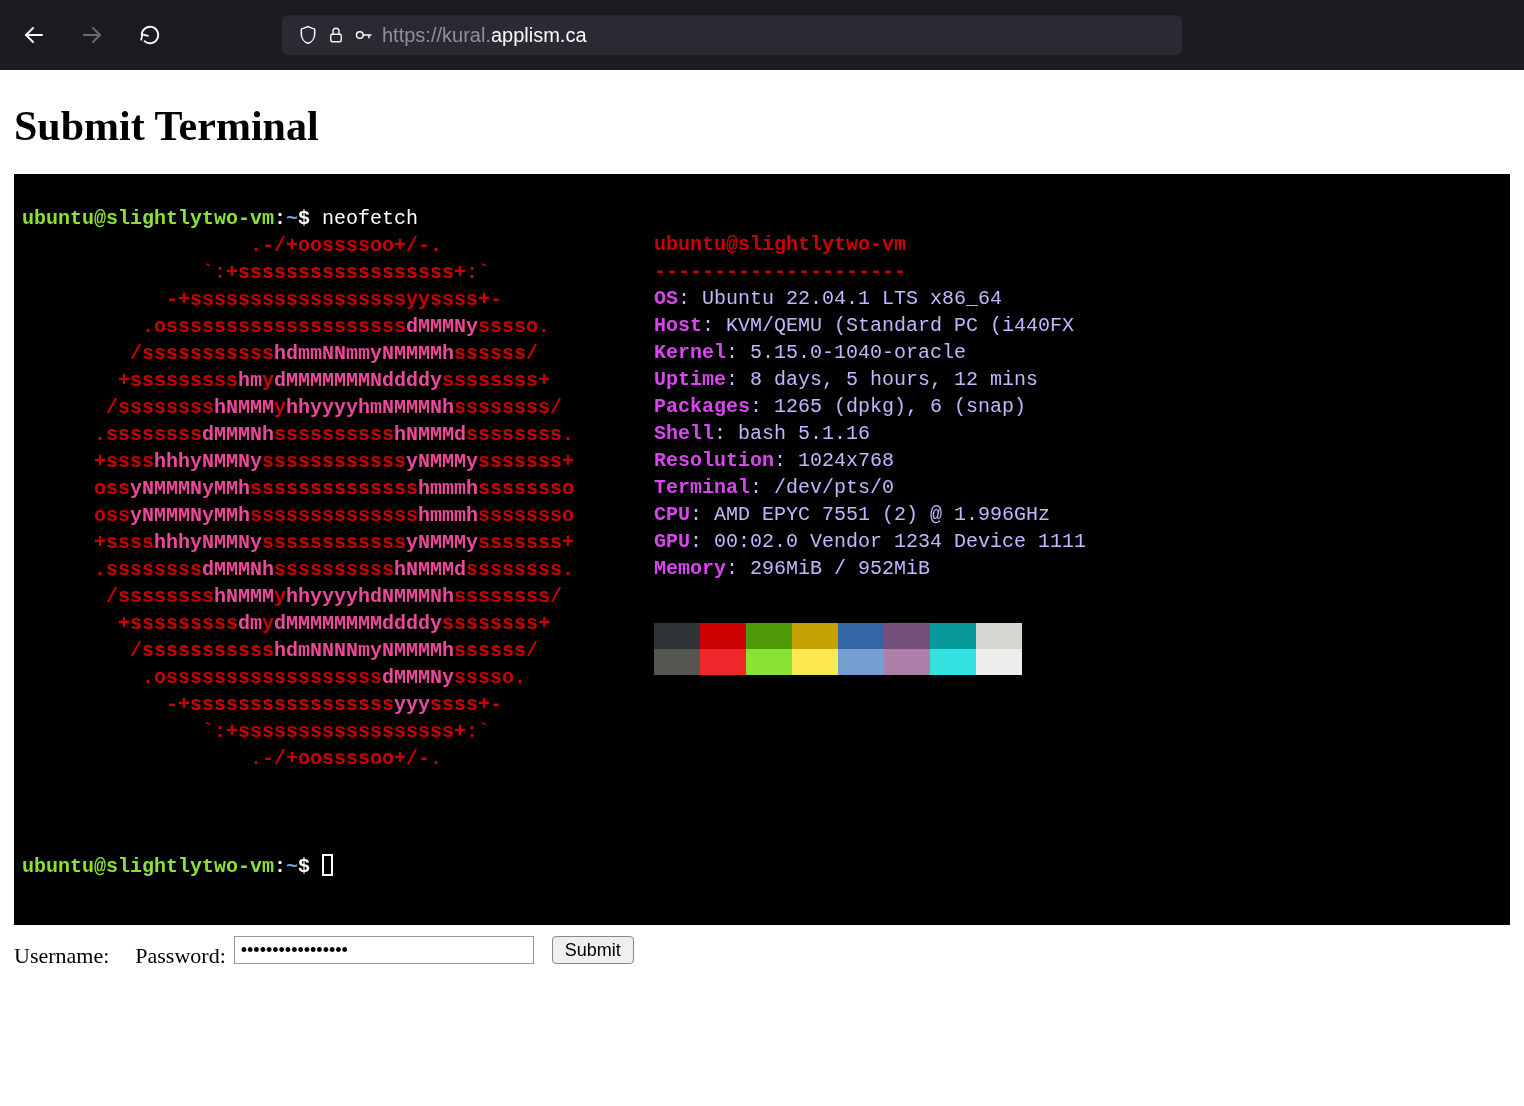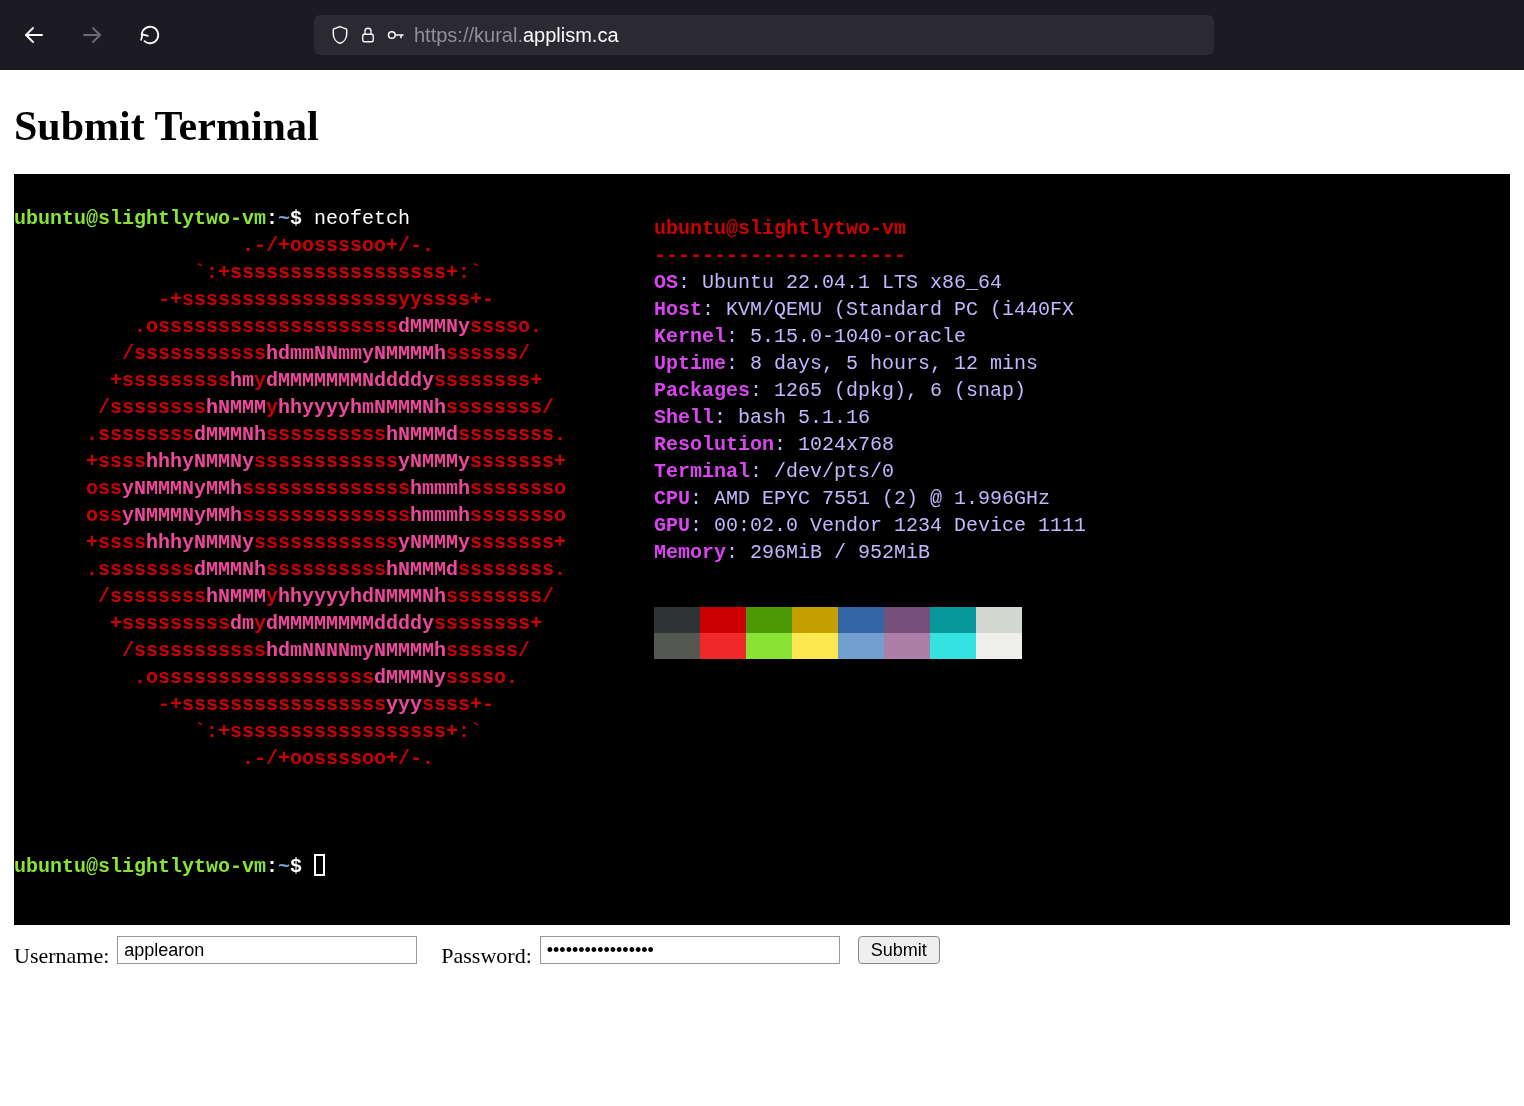--- a/index.html
+++ b/index.html
@@ -35,21 +35,21 @@
   .url-bar {
     flex: 1;
     background: #2b2a33;
     border-radius: 6px;
     height: 40px;
     display: flex;
     align-items: center;
     padding: 0 16px;
     gap: 8px;
     max-width: 900px;
-    margin-left: 120px;
+    margin-left: 88px;
   }
   .url-icon {
     color: #fbfbfe;
     width: 20px;
     height: 20px;
     display: flex;
     align-items: center;
     justify-content: center;
   }
   .url-text {
@@ -65,36 +65,36 @@
     font-size: 42px;
     font-weight: 700;
     margin: 14px 0 24px 0;
     font-family: "Times New Roman", Times, serif;
   }
   .terminal {
     background: #000000;
     font-family: "Menlo", "Consolas", "Courier New", monospace;
     font-size: 20px;
     line-height: 1.35;
-    padding: 4px 0 18px 0;
+    padding: 4px 0 18px 8px;
     white-space: pre;
     color: #ffffff;
     position: relative;
     overflow: hidden;
   }
   .prompt-user { color: #8ae234; font-weight: bold; }
   .prompt-sep  { color: #ffffff; font-weight: bold; }
   .prompt-path { color: #729fcf; font-weight: bold; }
   .cmd { color: #ffffff; }
   .logo-row { color: #cc0000; font-weight: bold; }
   .logo-row .w { color: #ec4899; }
   .info-block {
     position: absolute;
     left: 640px;
-    top: 14px;
+    top: 30px;
   }
   .info-line .k { color: #d946ef; font-weight: bold; }
   .info-line .v { color: #c4b5fd; }
   .info-title  { color: #cc0000; font-weight: bold; }
   .info-rule   { color: #cc0000; font-weight: bold; }
   .swatches {
     display: flex;
     margin-top: 14px;
   }
   .swatch-col {
@@ -203,20 +203,19 @@
 <span class="info-rule">---------------------</span>
 <div id="info-lines"><div class="info-line"><span class="k">OS</span><span class="v">: Ubuntu 22.04.1 LTS x86_64</span></div><div class="info-line"><span class="k">Host</span><span class="v">: KVM/QEMU (Standard PC (i440FX</span></div><div class="info-line"><span class="k">Kernel</span><span class="v">: 5.15.0-1040-oracle</span></div><div class="info-line"><span class="k">Uptime</span><span class="v">: 8 days, 5 hours, 12 mins</span></div><div class="info-line"><span class="k">Packages</span><span class="v">: 1265 (dpkg), 6 (snap)</span></div><div class="info-line"><span class="k">Shell</span><span class="v">: bash 5.1.16</span></div><div class="info-line"><span class="k">Resolution</span><span class="v">: 1024x768</span></div><div class="info-line"><span class="k">Terminal</span><span class="v">: /dev/pts/0</span></div><div class="info-line"><span class="k">CPU</span><span class="v">: AMD EPYC 7551 (2) @ 1.996GHz</span></div><div class="info-line"><span class="k">GPU</span><span class="v">: 00:02.0 Vendor 1234 Device 1111</span></div><div class="info-line"><span class="k">Memory</span><span class="v">: 296MiB / 952MiB</span></div></div>
 <div class="swatches" id="swatches"><div class="swatch-col"><div class="swatch" style="background: rgb(46, 52, 54);"></div><div class="swatch" style="background: rgb(85, 87, 83);"></div></div><div class="swatch-col"><div class="swatch" style="background: rgb(204, 0, 0);"></div><div class="swatch" style="background: rgb(239, 41, 41);"></div></div><div class="swatch-col"><div class="swatch" style="background: rgb(78, 154, 6);"></div><div class="swatch" style="background: rgb(138, 226, 52);"></div></div><div class="swatch-col"><div class="swatch" style="background: rgb(196, 160, 0);"></div><div class="swatch" style="background: rgb(252, 233, 79);"></div></div><div class="swatch-col"><div class="swatch" style="background: rgb(52, 101, 164);"></div><div class="swatch" style="background: rgb(114, 159, 207);"></div></div><div class="swatch-col"><div class="swatch" style="background: rgb(117, 80, 123);"></div><div class="swatch" style="background: rgb(173, 127, 168);"></div></div><div class="swatch-col"><div class="swatch" style="background: rgb(6, 152, 154);"></div><div class="swatch" style="background: rgb(52, 226, 226);"></div></div><div class="swatch-col"><div class="swatch" style="background: rgb(211, 215, 207);"></div><div class="swatch" style="background: rgb(238, 238, 236);"></div></div></div>
 </div>
 
 <span class="prompt-user">ubuntu@slightlytwo-vm</span><span class="prompt-sep">:</span><span class="prompt-path">~</span><span class="prompt-sep">$ </span><span class="cursor-box"></span>
   </div>
 
   <div class="form-row">
     <label>Username:</label>
-    <input type="text" value="applearon" style="">
     <span style="width:12px;display:inline-block"></span>
     <label>Password:</label>
     <input type="password" value="•••••••••••••••••" style="">
     <span style="width:6px;display:inline-block"></span>
     <button class="submit-btn">Submit</button>
   </div>
 </div>
 
 </body></html>

